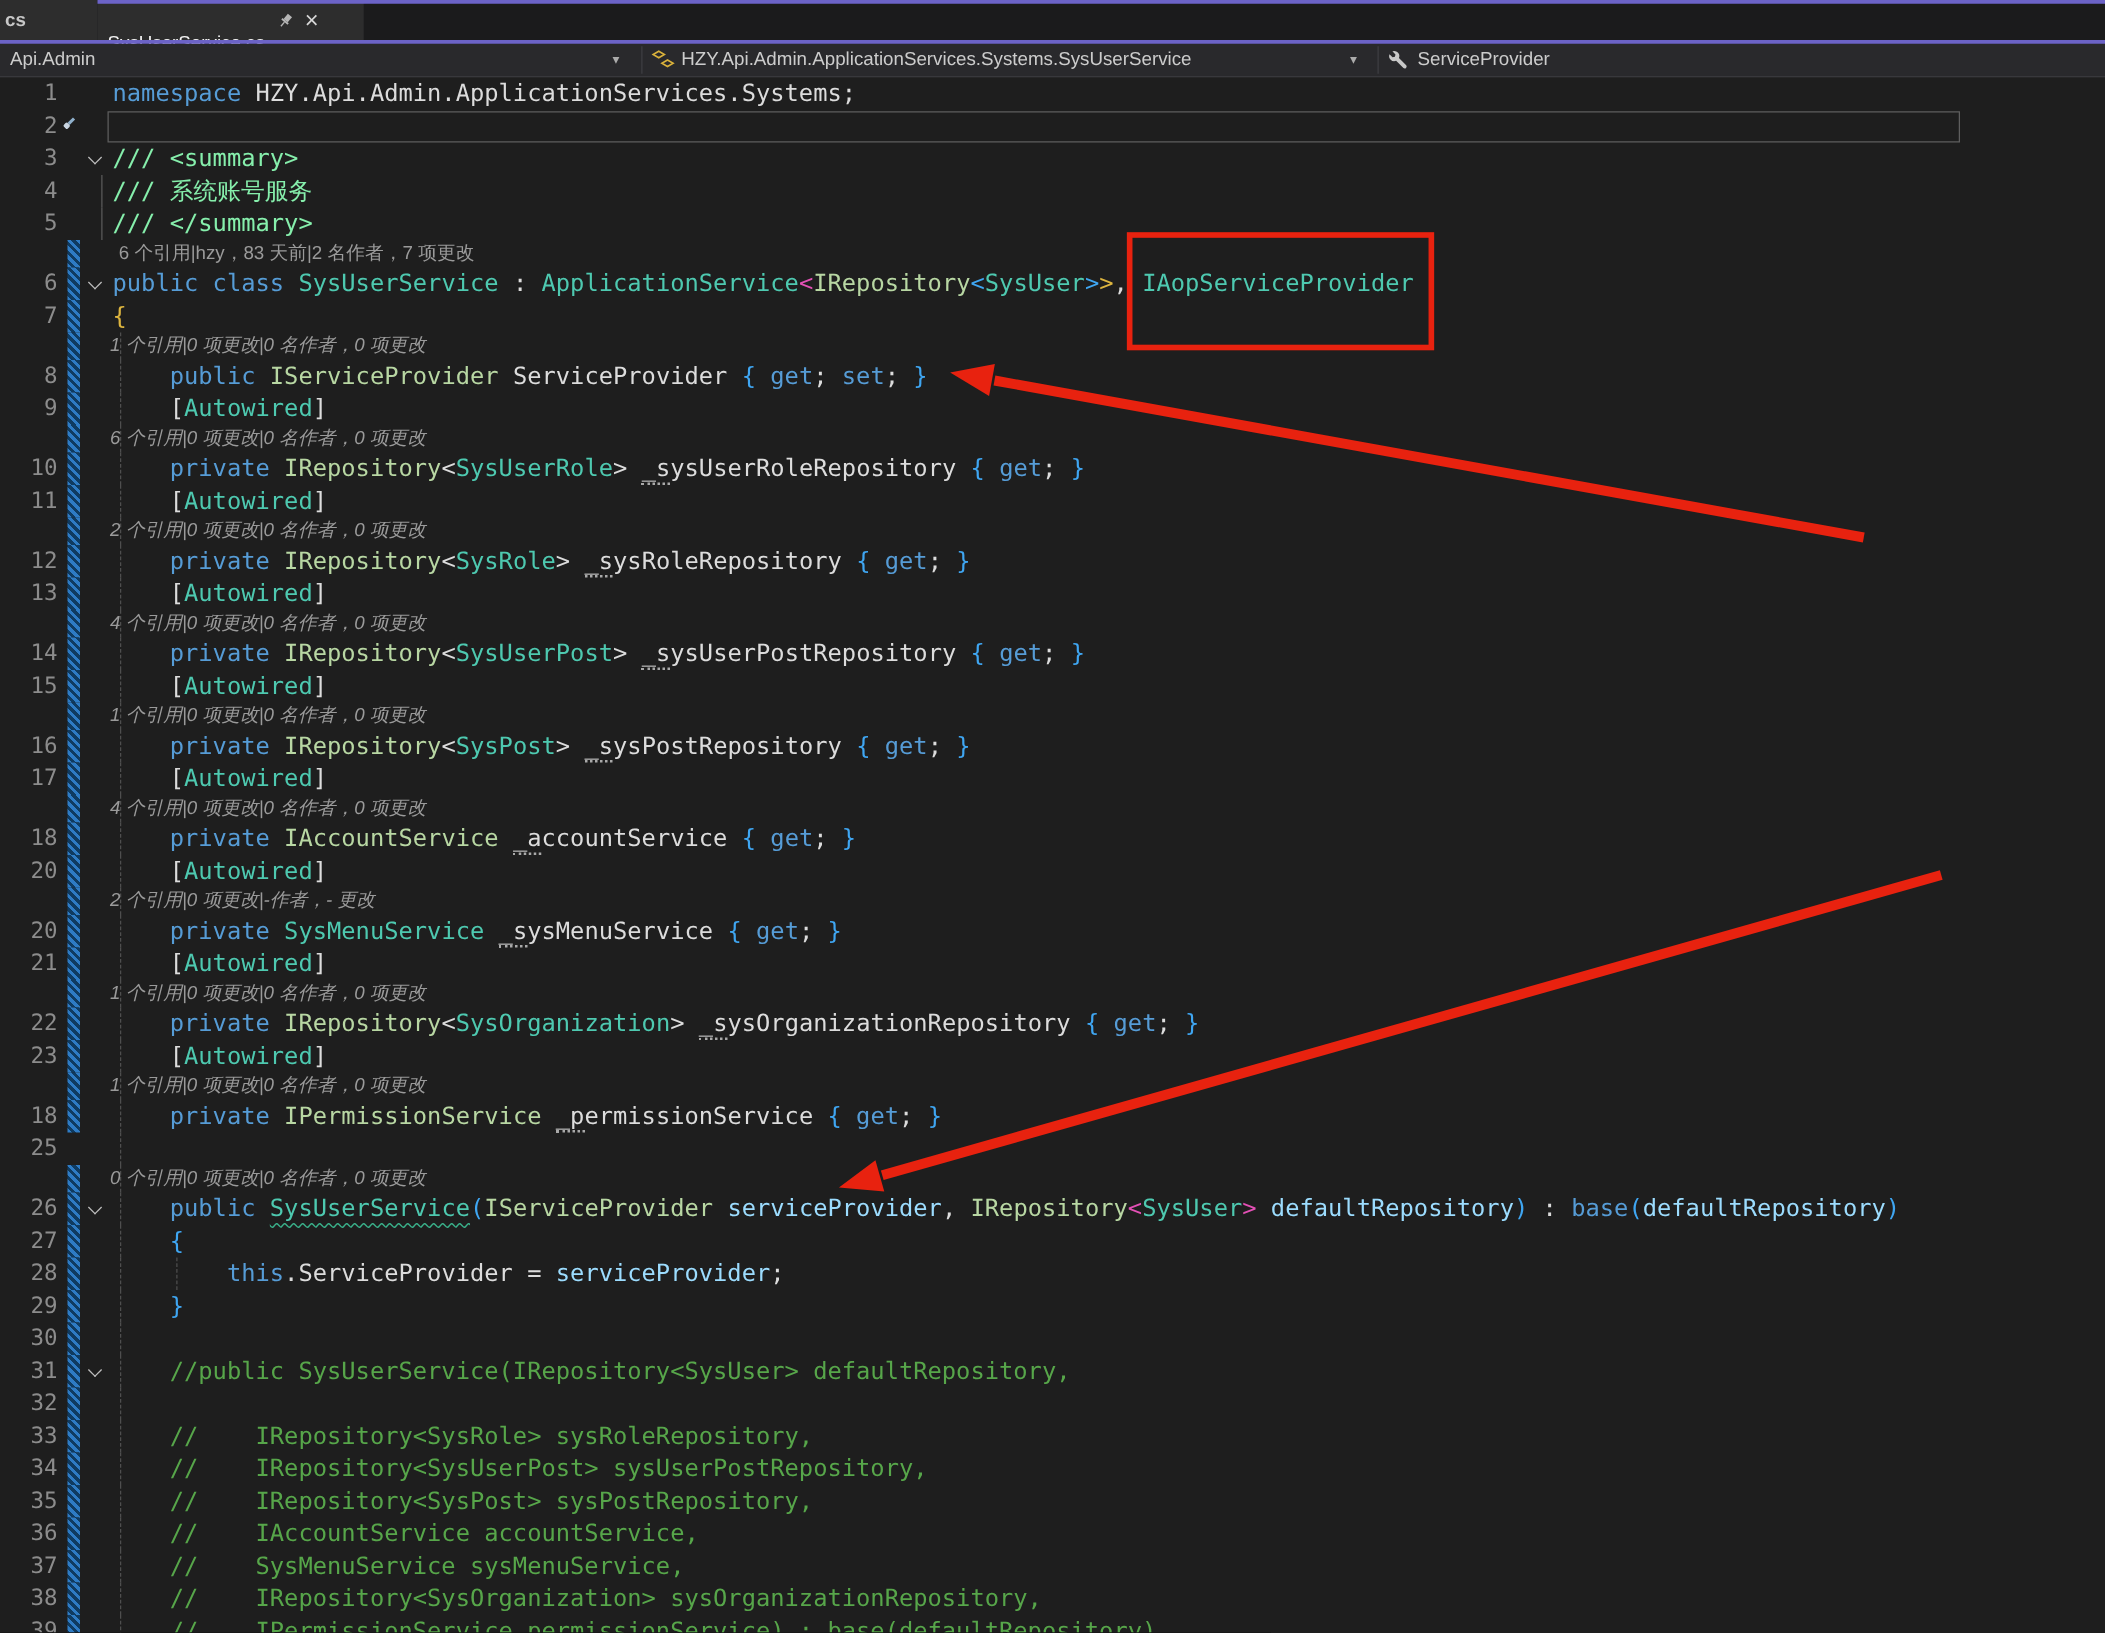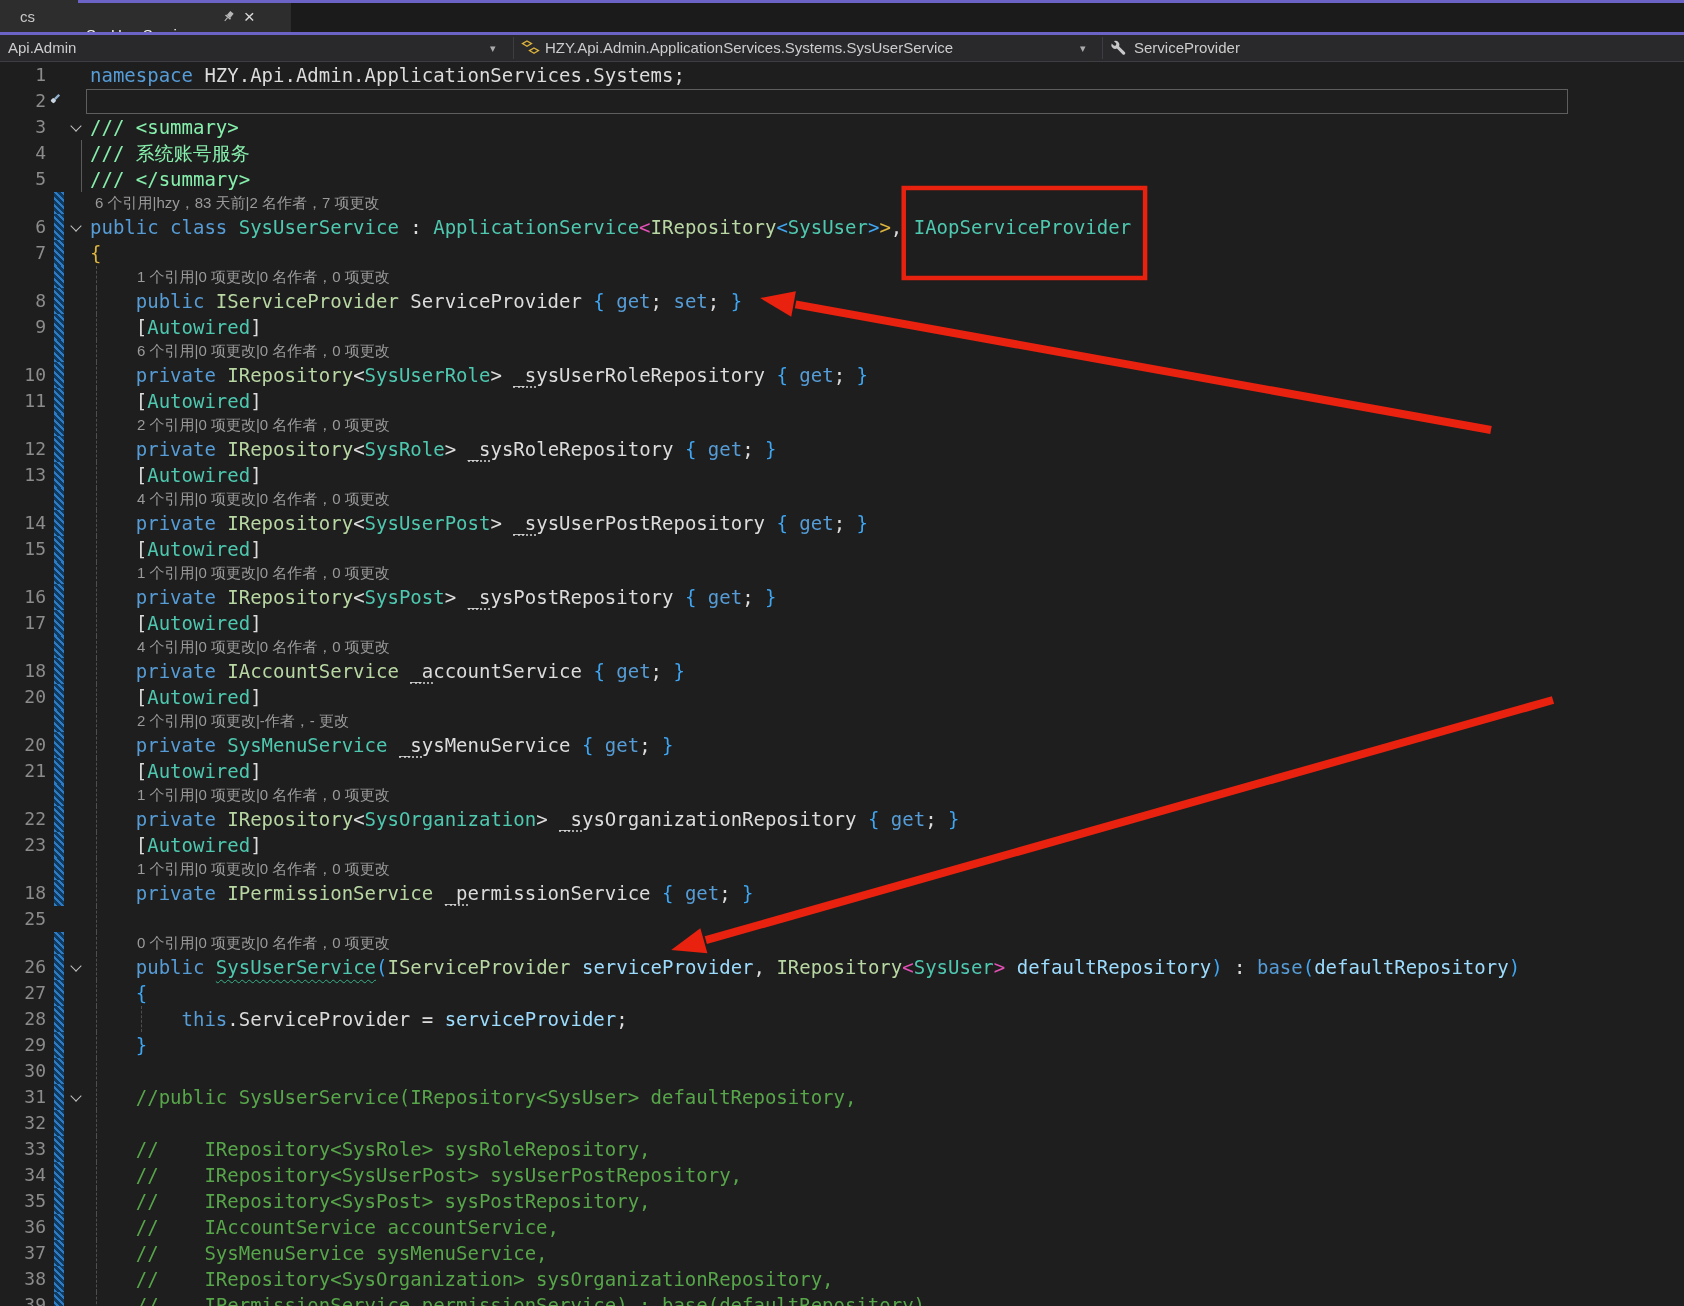--- a/index.html
+++ b/index.html
@@ -1,21 +1,21 @@
 <!DOCTYPE html>
 <html><head>
 <meta charset="utf-8">
 <style>
   html,body{margin:0;padding:0;background:#141414;}
   #app{position:relative;width:1684px;height:1306px;background:#1E1E1E;overflow:hidden;
        font-family:"Liberation Sans", sans-serif;}
   
   .tabbar{position:absolute;top:0;left:0;right:0;height:32px;background:#1B1B1C;}
   .tab{position:absolute;top:0;height:32px;display:flex;align-items:center;background:#2D2D2D;color:#C8C8C8;font-size:15px;}
-  .tab-left{left:0;width:74px;padding-left:20px;}
+  .tab-left{left:0;width:74px;padding-left:4px;font-weight:bold;}
   .tab-active{left:78px;width:205px;color:#F2F2F2;padding-left:8px;}
   .tab-active .tab-label{flex:0 0 auto;margin-top:36px;}
   .tab-ico{margin-left:10px;display:inline-flex;align-items:center;opacity:.85;cursor:pointer;}
   .tab-close{font-size:19px;line-height:1;color:#D8D8D8;margin-left:9px;cursor:pointer;}
   .accent-top{position:absolute;left:78px;right:0;top:0;height:3px;background:#6C63C7;z-index:3;}
   .accent-sep{position:absolute;left:0;right:0;top:32px;height:3px;background:#6C63C7;z-index:3;}
   
   .breadcrumb{position:absolute;top:35px;left:0;right:0;height:26px;background:#29292C;
               border-bottom:1px solid #3E3E42;color:#CCCCCC;font-size:15px;}
   .bc-item{position:absolute;top:0;height:26px;line-height:26px;white-space:nowrap;cursor:pointer;text-align:right;}
@@ -28,21 +28,21 @@
   .row.code{height:26px;}
   .row.lens{height:22px;}
   .num{width:46px;text-align:right;color:#8C8C8C;font:18px/26px "DejaVu Sans Mono", monospace;flex:0 0 auto;}
   .bar{width:10px;margin-left:8px;flex:0 0 auto;}
   .hasbar .bar{background:repeating-linear-gradient(45deg,#2E7BC4 0 2.5px,#0F3B61 2.5px 5px);}
   .fold{width:24px;flex:0 0 auto;text-align:center;}
   .chev{display:block;margin:8px auto 0;width:7px;height:7px;border-right:1.6px solid #BFBFBF;border-bottom:1.6px solid #BFBFBF;transform:rotate(45deg);cursor:pointer;}
   pre.codetext{margin:0;padding-left:2px;font:19px/26px "DejaVu Sans Mono", monospace;white-space:pre;color:#DCDCDC;}
   .lenstext{color:#9A9A9A;font:15px/22px "Liberation Sans", sans-serif;white-space:pre;cursor:pointer;}
   .ind0{margin-left:7px;}
-  .ind1{margin-left:49px;}
+  .ind1{font-style:italic;}
   
   .g1::after{content:"";position:absolute;left:96px;top:0;bottom:0;border-left:1px dashed #4E4E4E;}
   .g2::before{content:"";position:absolute;left:141px;top:0;bottom:0;border-left:1px dashed #4E4E4E;}
   .gdoc::after{content:"";position:absolute;left:81px;top:0;bottom:0;border-left:1px solid #5A5A5A;}
   
   .curline{position:absolute;left:86px;width:1480px;top:1px;height:23px;border:1px solid #5E5E5E;}
   .toolwrap{position:absolute;left:47px;top:4px;}
   
   .c-kw{color:#569CD6}.c-ty{color:#4EC9B0}.c-if{color:#B8D7A3}.c-pm{color:#9CDCFE}
   .c-pl{color:#DCDCDC}.c-cm{color:#57A64A}.c-doc{color:#86efac}

